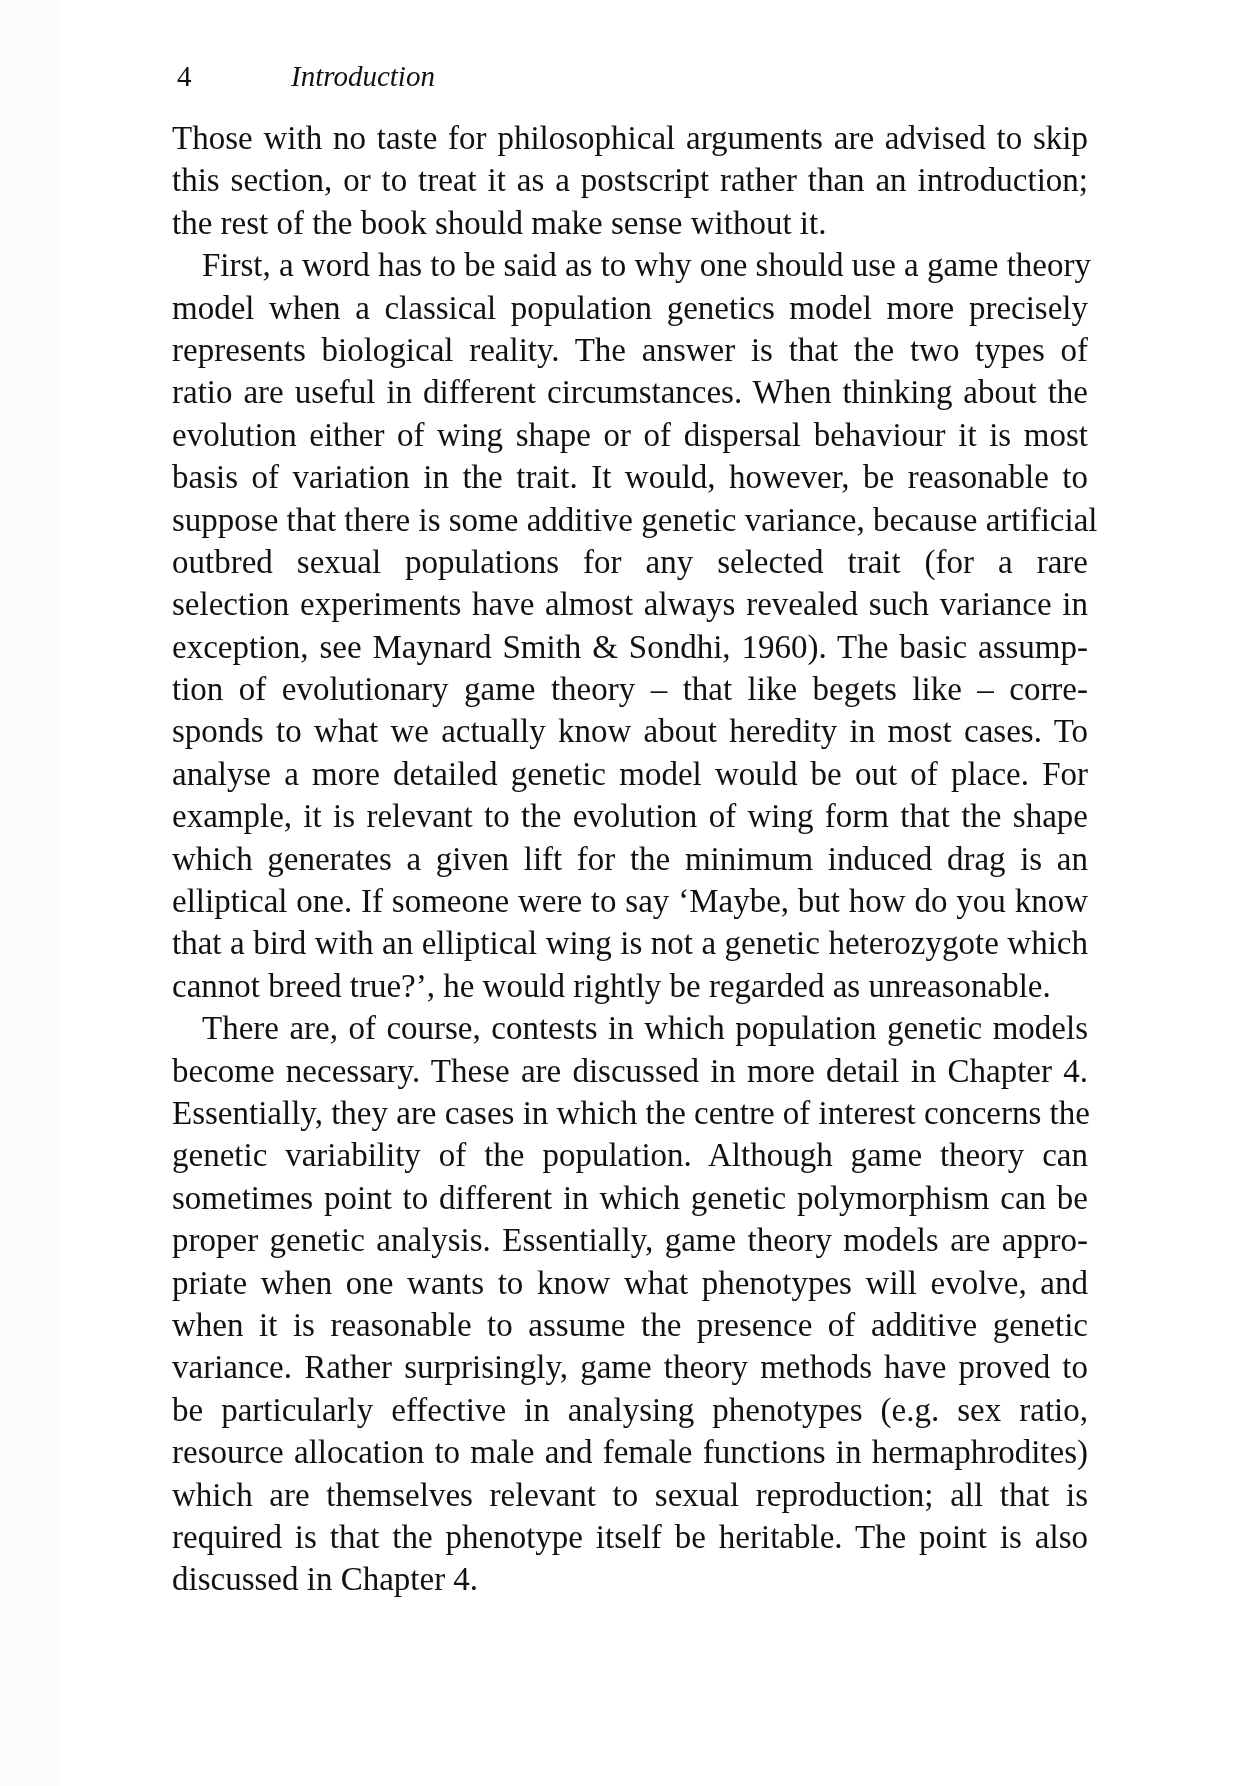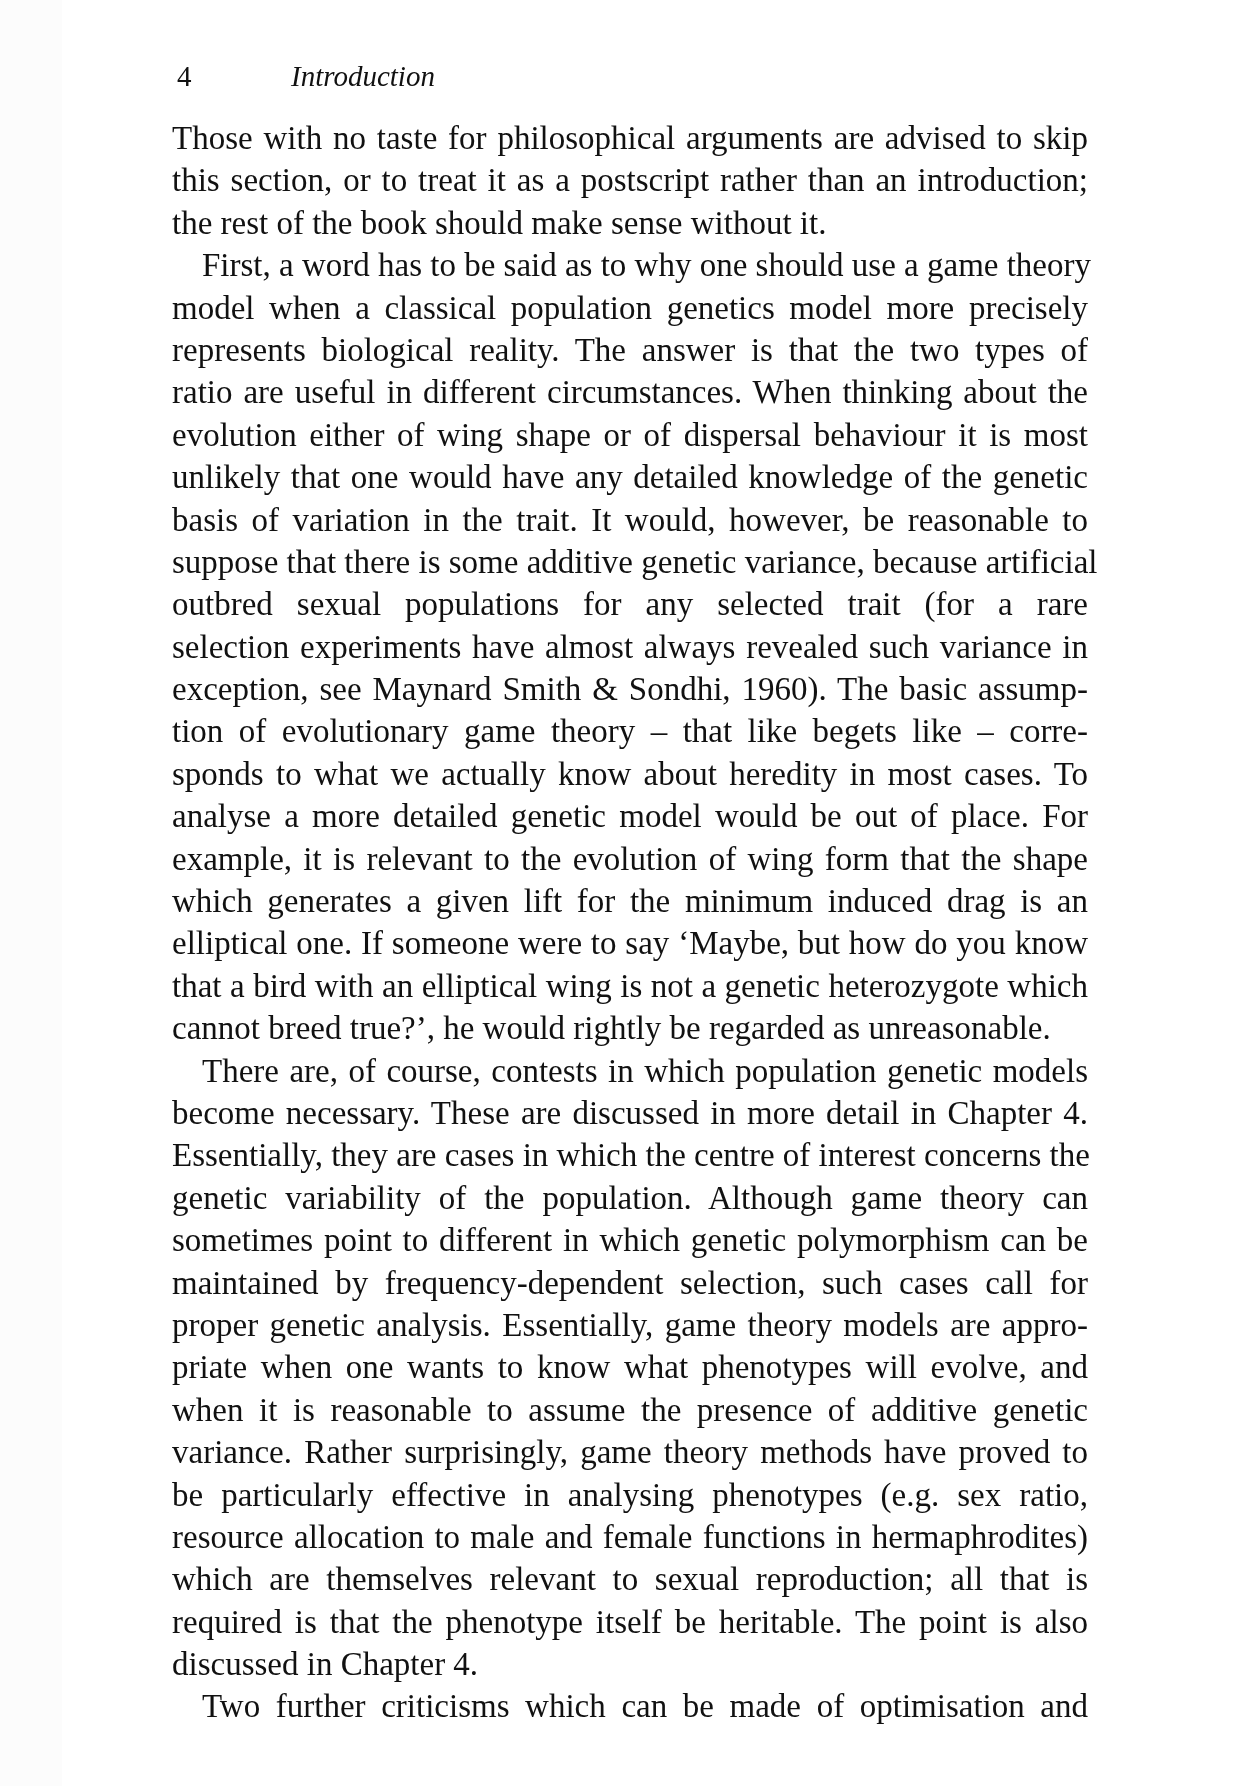--- a/index.html
+++ b/index.html
@@ -37,48 +37,43 @@
     <span class="line">Those with no taste for philosophical arguments are advised to skip</span>
     <span class="line">this section, or to treat it as a postscript rather than an introduction;</span>
     <span class="line last">the rest of the book should make sense without it.</span>
   </p>
   <p class="para">
     <span class="line indent">First, a word has to be said as to why one should use a game theory</span>
     <span class="line">model when a classical population genetics model more precisely</span>
     <span class="line">represents biological reality. The answer is that the two types of</span>
     <span class="line">ratio are useful in different circumstances. When thinking about the</span>
     <span class="line">evolution either of wing shape or of dispersal behaviour it is most</span>
-    <span class="line">unlikely that one would have any detailed knowledge of the genetic</span>
     <span class="line">basis of variation in the trait. It would, however, be reasonable to</span>
     <span class="line">suppose that there is some additive genetic variance, because artificial</span>
     <span class="line">outbred sexual populations for any selected trait (for a rare</span>
     <span class="line">selection experiments have almost always revealed such variance in</span>
     <span class="line">exception, see Maynard Smith &amp; Sondhi, 1960). The basic assump-</span>
     <span class="line">tion of evolutionary game theory – that like begets like – corre-</span>
     <span class="line">sponds to what we actually know about heredity in most cases. To</span>
     <span class="line">analyse a more detailed genetic model would be out of place. For</span>
     <span class="line">example, it is relevant to the evolution of wing form that the shape</span>
     <span class="line">which generates a given lift for the minimum induced drag is an</span>
     <span class="line">elliptical one. If someone were to say ‘Maybe, but how do you know</span>
     <span class="line">that a bird with an elliptical wing is not a genetic heterozygote which</span>
     <span class="line last">cannot breed true?’, he would rightly be regarded as unreasonable.</span>
   </p>
   <p class="para">
     <span class="line indent">There are, of course, contests in which population genetic models</span>
     <span class="line">become necessary. These are discussed in more detail in Chapter 4.</span>
     <span class="line">Essentially, they are cases in which the centre of interest concerns the</span>
     <span class="line">genetic variability of the population. Although game theory can</span>
     <span class="line">sometimes point to different in which genetic polymorphism can be</span>
-    <span class="line">maintained by frequency-dependent selection, such cases call for</span>
     <span class="line">proper genetic analysis. Essentially, game theory models are appro-</span>
     <span class="line">priate when one wants to know what phenotypes will evolve, and</span>
     <span class="line">when it is reasonable to assume the presence of additive genetic</span>
     <span class="line">variance. Rather surprisingly, game theory methods have proved to</span>
     <span class="line">be particularly effective in analysing phenotypes (e.g. sex ratio,</span>
     <span class="line">resource allocation to male and female functions in hermaphrodites)</span>
     <span class="line">which are themselves relevant to sexual reproduction; all that is</span>
     <span class="line">required is that the phenotype itself be heritable. The point is also</span>
     <span class="line last">discussed in Chapter 4.</span>
   </p>
-  <p class="para">
-    <span class="line indent">Two further criticisms which can be made of optimisation and</span>
-  </p>
 </div>
 
 </body></html>

